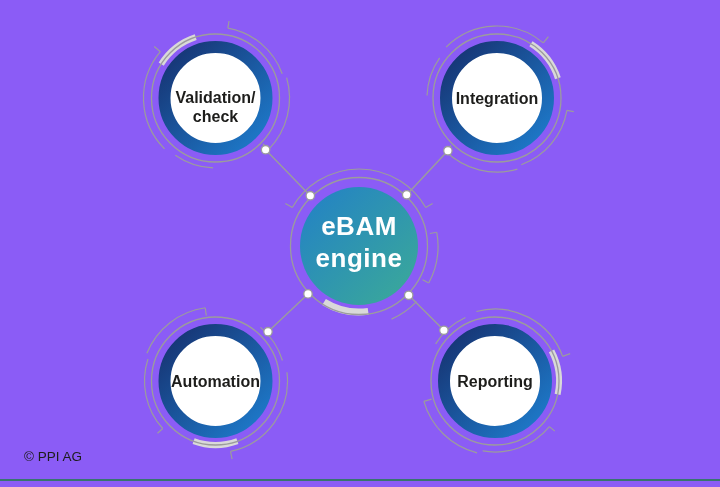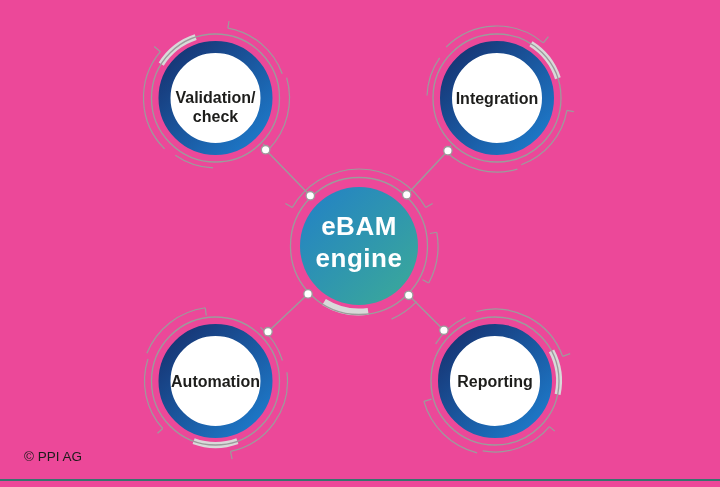--- a/index.html
+++ b/index.html
@@ -1,16 +1,16 @@
 <!DOCTYPE html>
 <html><head>
 <meta charset="utf-8">
 <style>
   html,body{margin:0;padding:0;background:#ffffff;}
-  .stage{position:relative;width:720px;height:487px;background:#ec4899;overflow:hidden;
+  .stage{position:relative;width:720px;height:487px;background:#8b5cf6;overflow:hidden;
          font-family:"Liberation Sans", sans-serif;}
   svg{position:absolute;left:0;top:0;}
   .deco{stroke:#9c9c9c;stroke-width:1.2;fill:none;}
   .deco-thick{stroke:#d9d9d9;stroke-width:6;fill:none;}
   .deco-thick-c{stroke:#d9d9d9;stroke-width:7;fill:none;}
   .thin-ring{stroke:#9c9c9c;stroke-width:1.3;fill:none;}
   .connector{stroke:#9c9c9c;stroke-width:1.4;}
   .node{fill:#ffffff;stroke:#9c9c9c;stroke-width:1.3;}
   .sat-label{font-size:16px;font-weight:bold;fill:#1d1d1b;text-anchor:middle;}
   .center-label{font-size:26px;font-weight:bold;fill:#ffffff;text-anchor:middle;letter-spacing:0.5px;}

